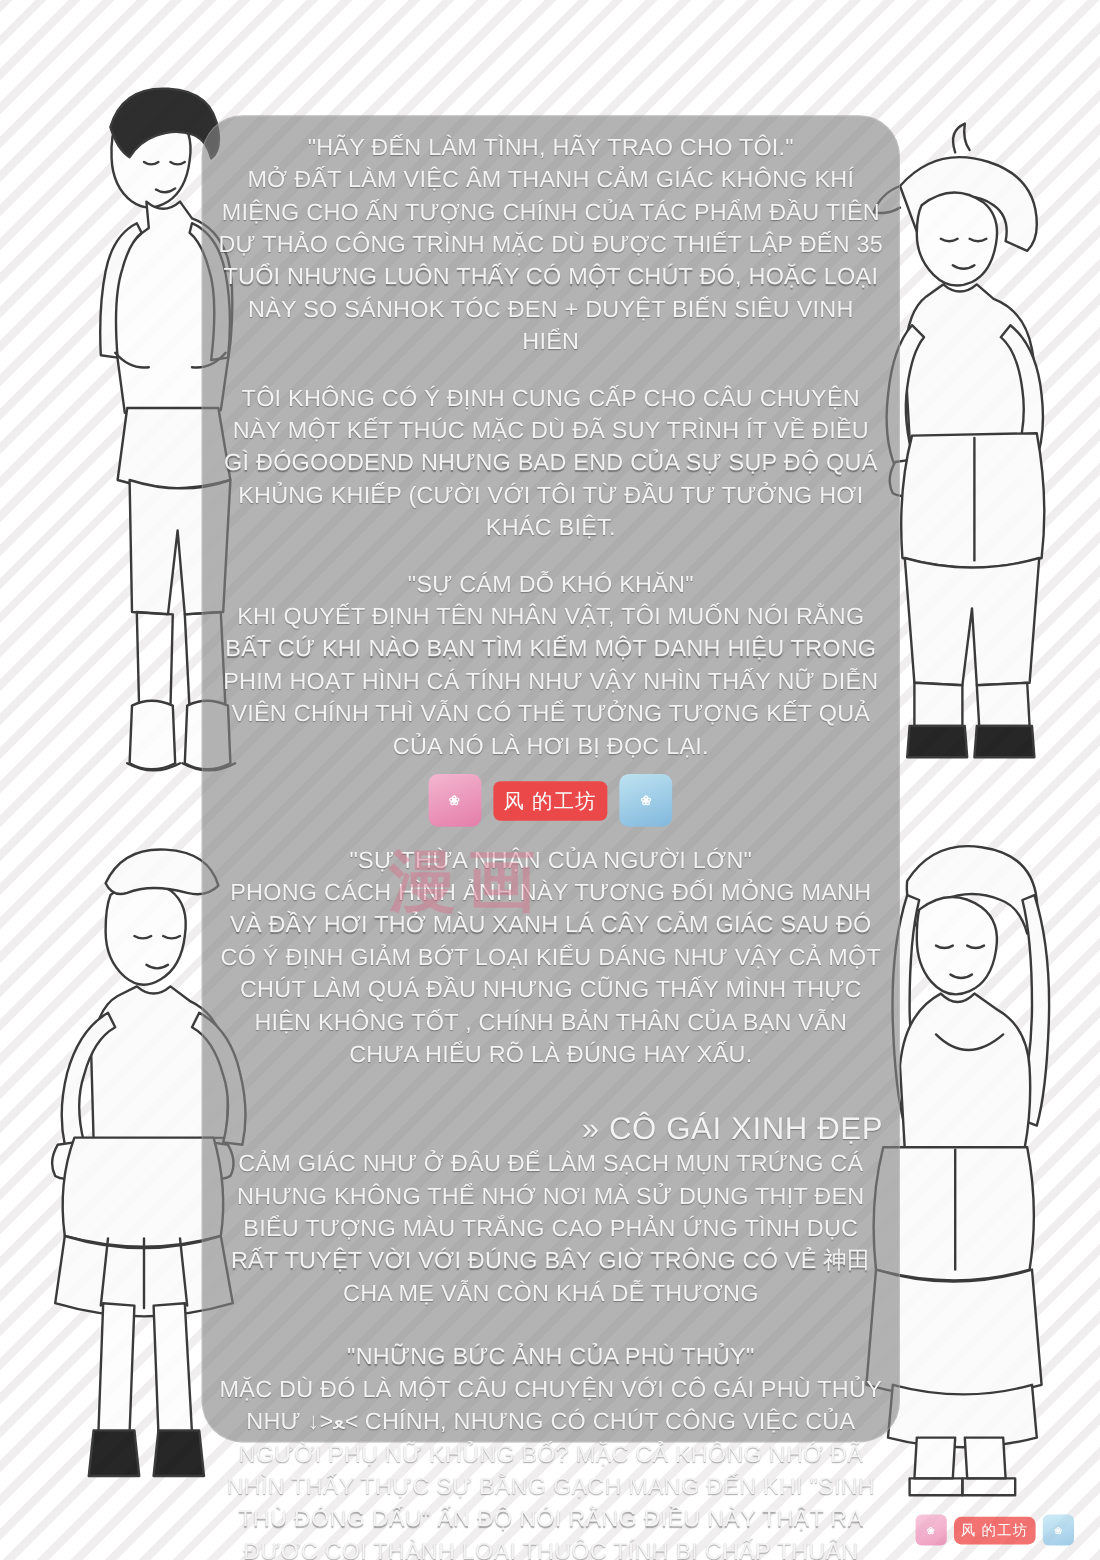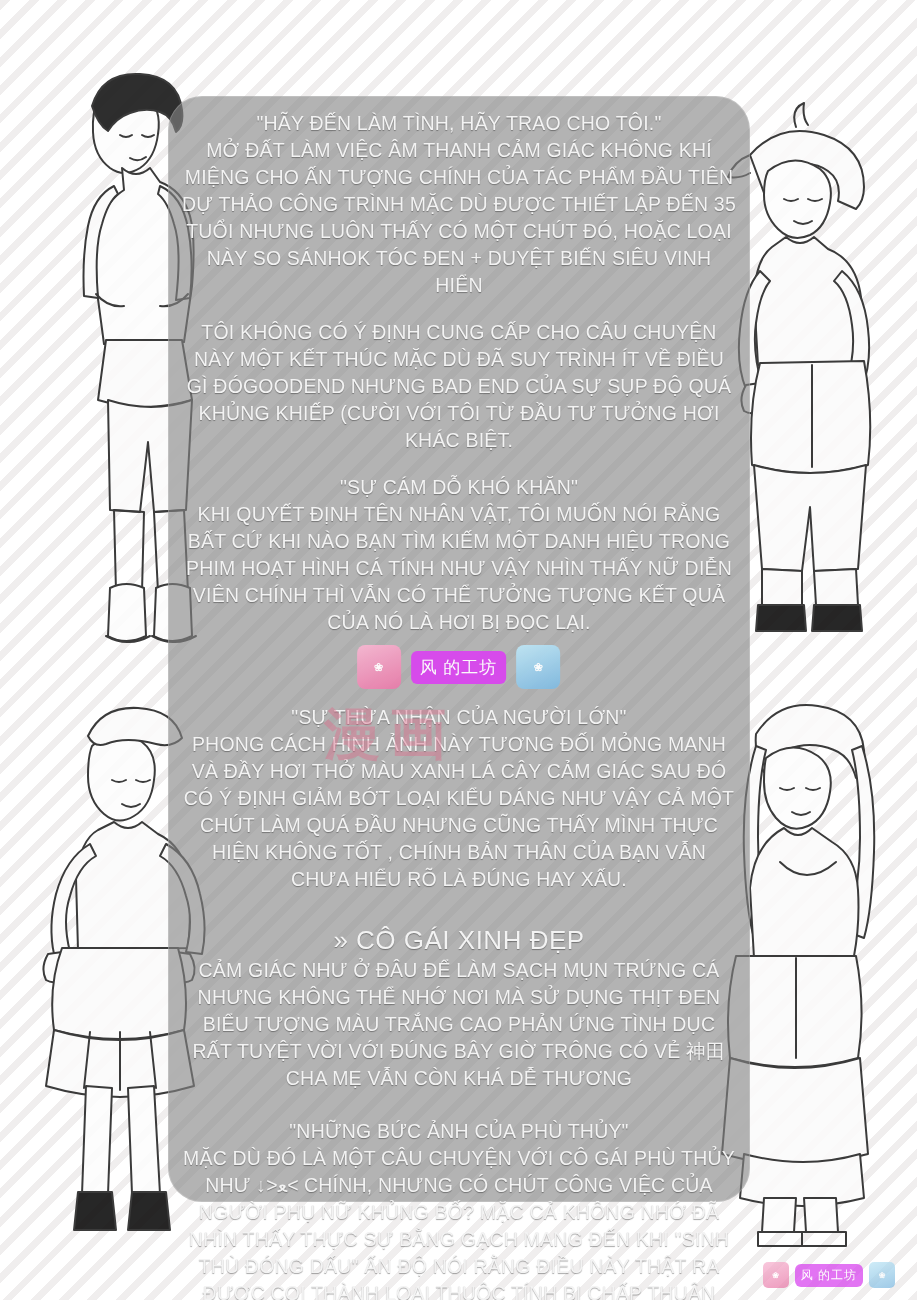--- a/index.html
+++ b/index.html
@@ -104,20 +104,21 @@
   }
   .spacer {
     height: 20px;
   }
   .heading-big {
     display: block;
     font-size: 26px;
     line-height: 34px;
     letter-spacing: 0.5px;
     padding: 0 4px;
+    text-align: right;
   }
 
   
   .wm-center {
     position: absolute;
     left: 50%;
     top: 645px;
     transform: translateX(-50%);
     display: flex;
     align-items: center;
@@ -135,21 +136,21 @@
     color: #ffffff;
     font-weight: bold;
   }
   .wm-badge.pink {
     background: linear-gradient(160deg, #f7b7d2, #e87ba9);
   }
   .wm-badge.blue {
     background: linear-gradient(160deg, #bfe6f5, #7fb9e0);
   }
   .wm-word {
-    background: #d946ef;
+    background: #ef4444;
     color: #ffffff;
     font-size: 17px;
     padding: 5px 9px;
     border-radius: 6px;
     letter-spacing: 1px;
     white-space: nowrap;
   }
   .wm-ghost {
     position: absolute;
     left: 170px;

